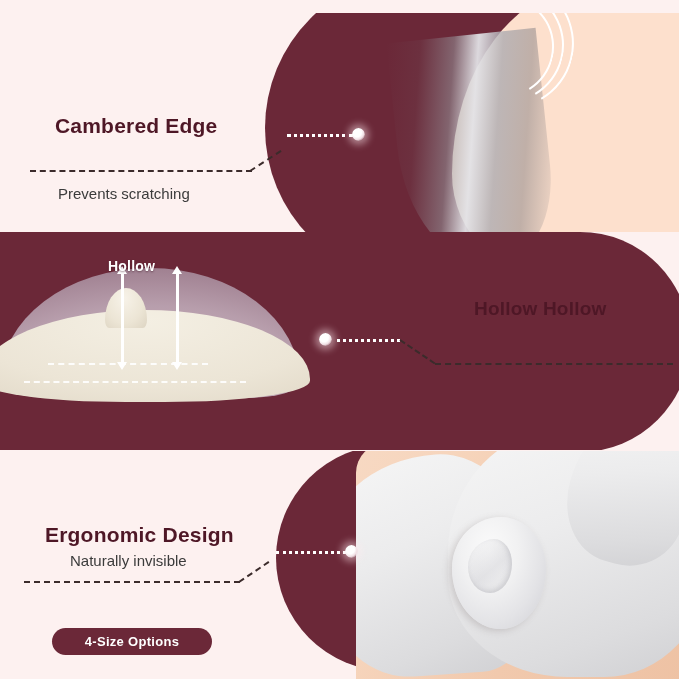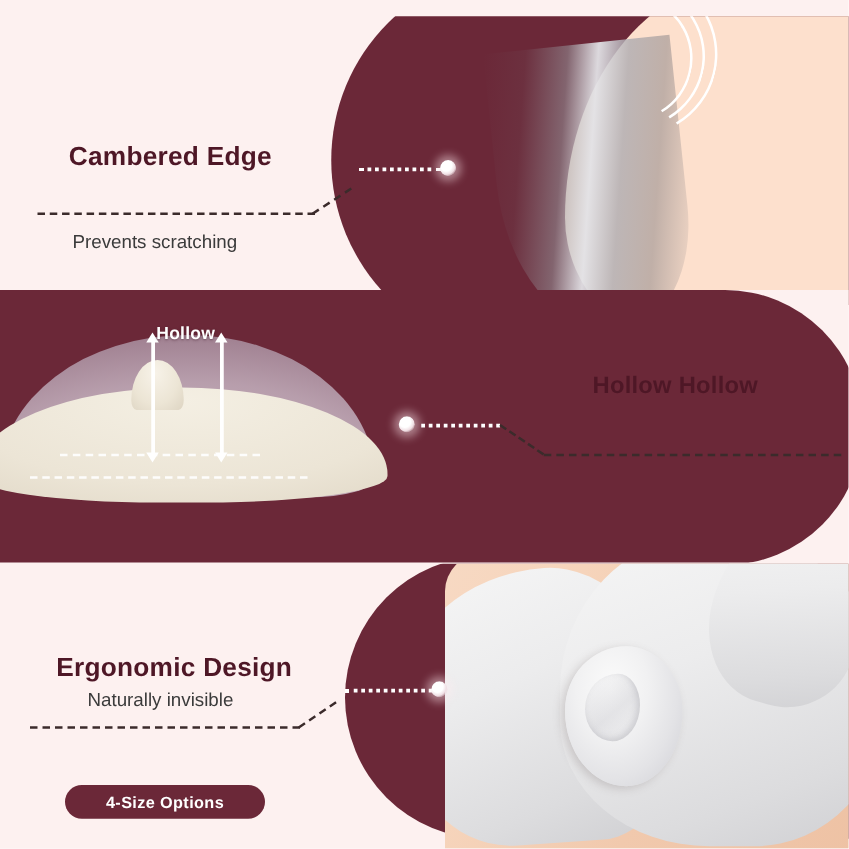--- a/index.html
+++ b/index.html
@@ -307,21 +307,21 @@
     <div id="p2-shell-outer"></div>
     <div id="p2-shell-inner"></div>
     <div id="p2-nub"></div>
 
     <div class="p2-arrow" style="left:121px; top:41px; height:90px;"></div>
     <div class="p2-arrow" style="left:176px; top:41px; height:90px;"></div>
 
     <div class="p2-dash-h" style="left:48px; top:131px; width:160px;"></div>
     <div class="p2-dash-h" style="left:24px; top:149px; width:222px;"></div>
 
-    <div id="p2-hollow-label" style="left:125px; top:26px;">Hollow</div>
+    <div id="p2-hollow-label" style="left:108px; top:26px;">Hollow</div>
 
     <div class="marker-dot" style="left:319px; top:101px;"></div>
     <div class="dash-line white" style="left:337px; top:107px; width:63px;"></div>
     <div class="dash-diag" style="left:400px; top:107px; width:42px; transform:rotate(34deg);"></div>
     <div class="dash-line" style="left:435px; top:131px; width:238px;"></div>
 
     <div class="feature-title" style="left:474px; top:297px; font-size:19px; top:66px;">Hollow Hollow</div>
   </section>
 
   <section class="panel" id="panel-3">

